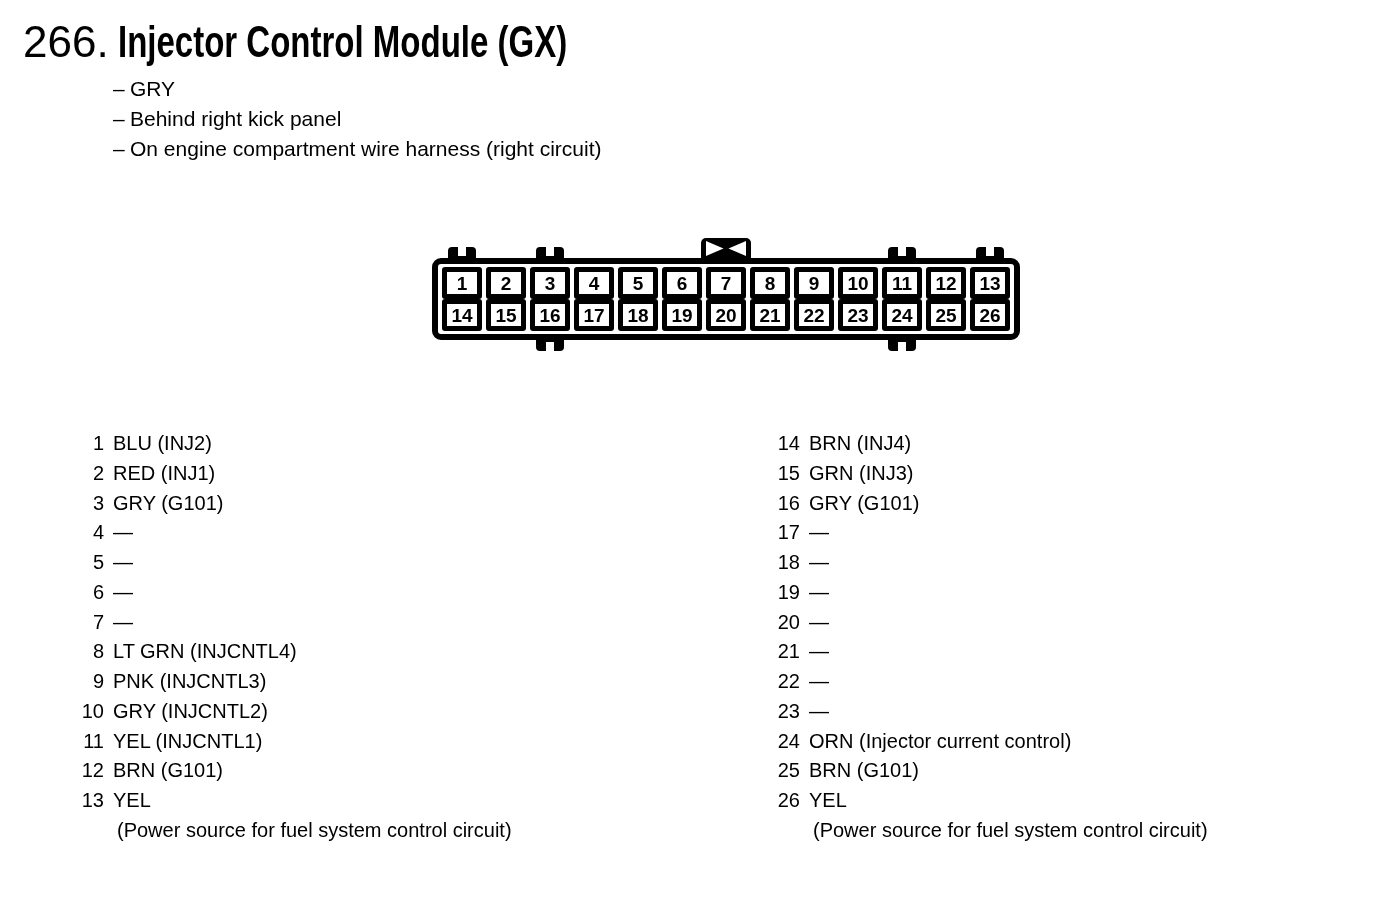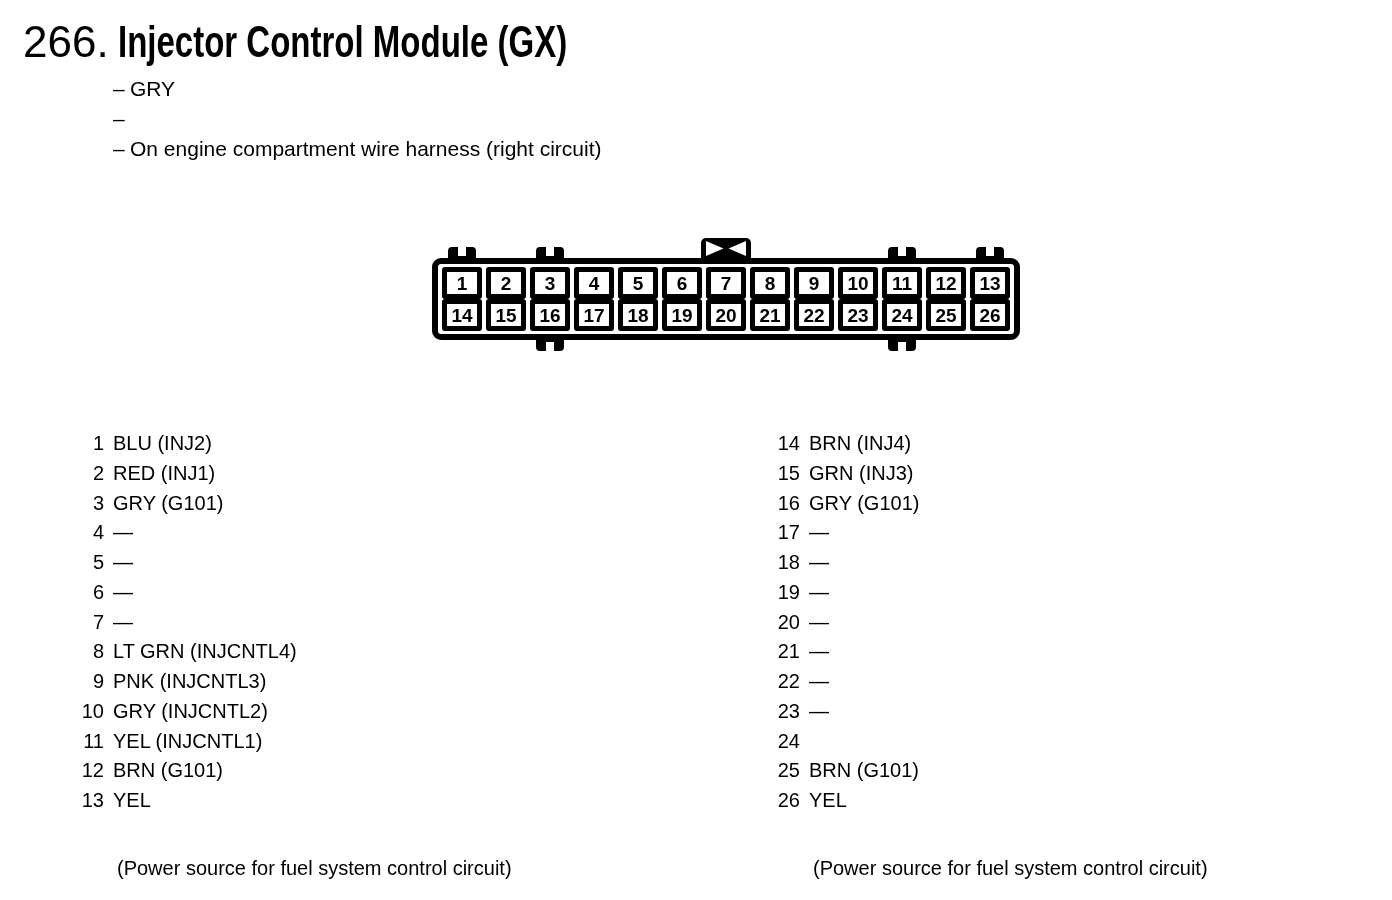--- a/index.html
+++ b/index.html
@@ -47,37 +47,38 @@
   .tab-bottom .tab-notch { bottom: 0; }
   .keying-tab { position: absolute; top: -26px; left: 263px; width: 50px; height: 26px; background: transparent; }
 
   
   .pin-list { position: absolute; top: 429px; font-size: 20px; line-height: 29.75px; }
   #pin-list-left  { left: 76px; }
   #pin-list-right { left: 772px; }
   .pin-row { display: flex; white-space: nowrap; }
   .pin-num { width: 28px; flex: none; text-align: right; }
   .pin-label { margin-left: 9px; }
-  .pin-note { padding-left: 41px; white-space: nowrap; margin-top: 38px; }
+  .pin-note { padding-left: 41px; white-space: nowrap; }
 </style>
 </head>
 <body>
 
 <div class="title-block">
   <span class="title-num">266.</span>
   <span class="title-text">Injector Control Module (GX)</span>
 </div>
 
 <div class="bullets" id="bullets">
     <div class="bullet-row">
       <span class="bullet-dash">–</span>
       <span class="bullet-text">GRY</span>
     </div>
     <div class="bullet-row">
       <span class="bullet-dash">–</span>
+      <span class="bullet-text">Behind right kick panel</span>
     </div>
     <div class="bullet-row">
       <span class="bullet-dash">–</span>
       <span class="bullet-text">On engine compartment wire harness (right circuit)</span>
     </div>
   </div>
 
 <div class="connector">
 
   <div class="tab tab-top" style="left:10px">
@@ -233,20 +234,21 @@
     <div class="pin-row">
       <span class="pin-num">22</span>
       <span class="pin-label">—</span>
     </div>
     <div class="pin-row">
       <span class="pin-num">23</span>
       <span class="pin-label">—</span>
     </div>
     <div class="pin-row">
       <span class="pin-num">24</span>
+      <span class="pin-label">ORN (Injector current control)</span>
     </div>
     <div class="pin-row">
       <span class="pin-num">25</span>
       <span class="pin-label">BRN (G101)</span>
     </div>
     <div class="pin-row">
       <span class="pin-num">26</span>
       <span class="pin-label">YEL</span>
     </div>
     <div class="pin-note">(Power source for fuel system control circuit)</div>

